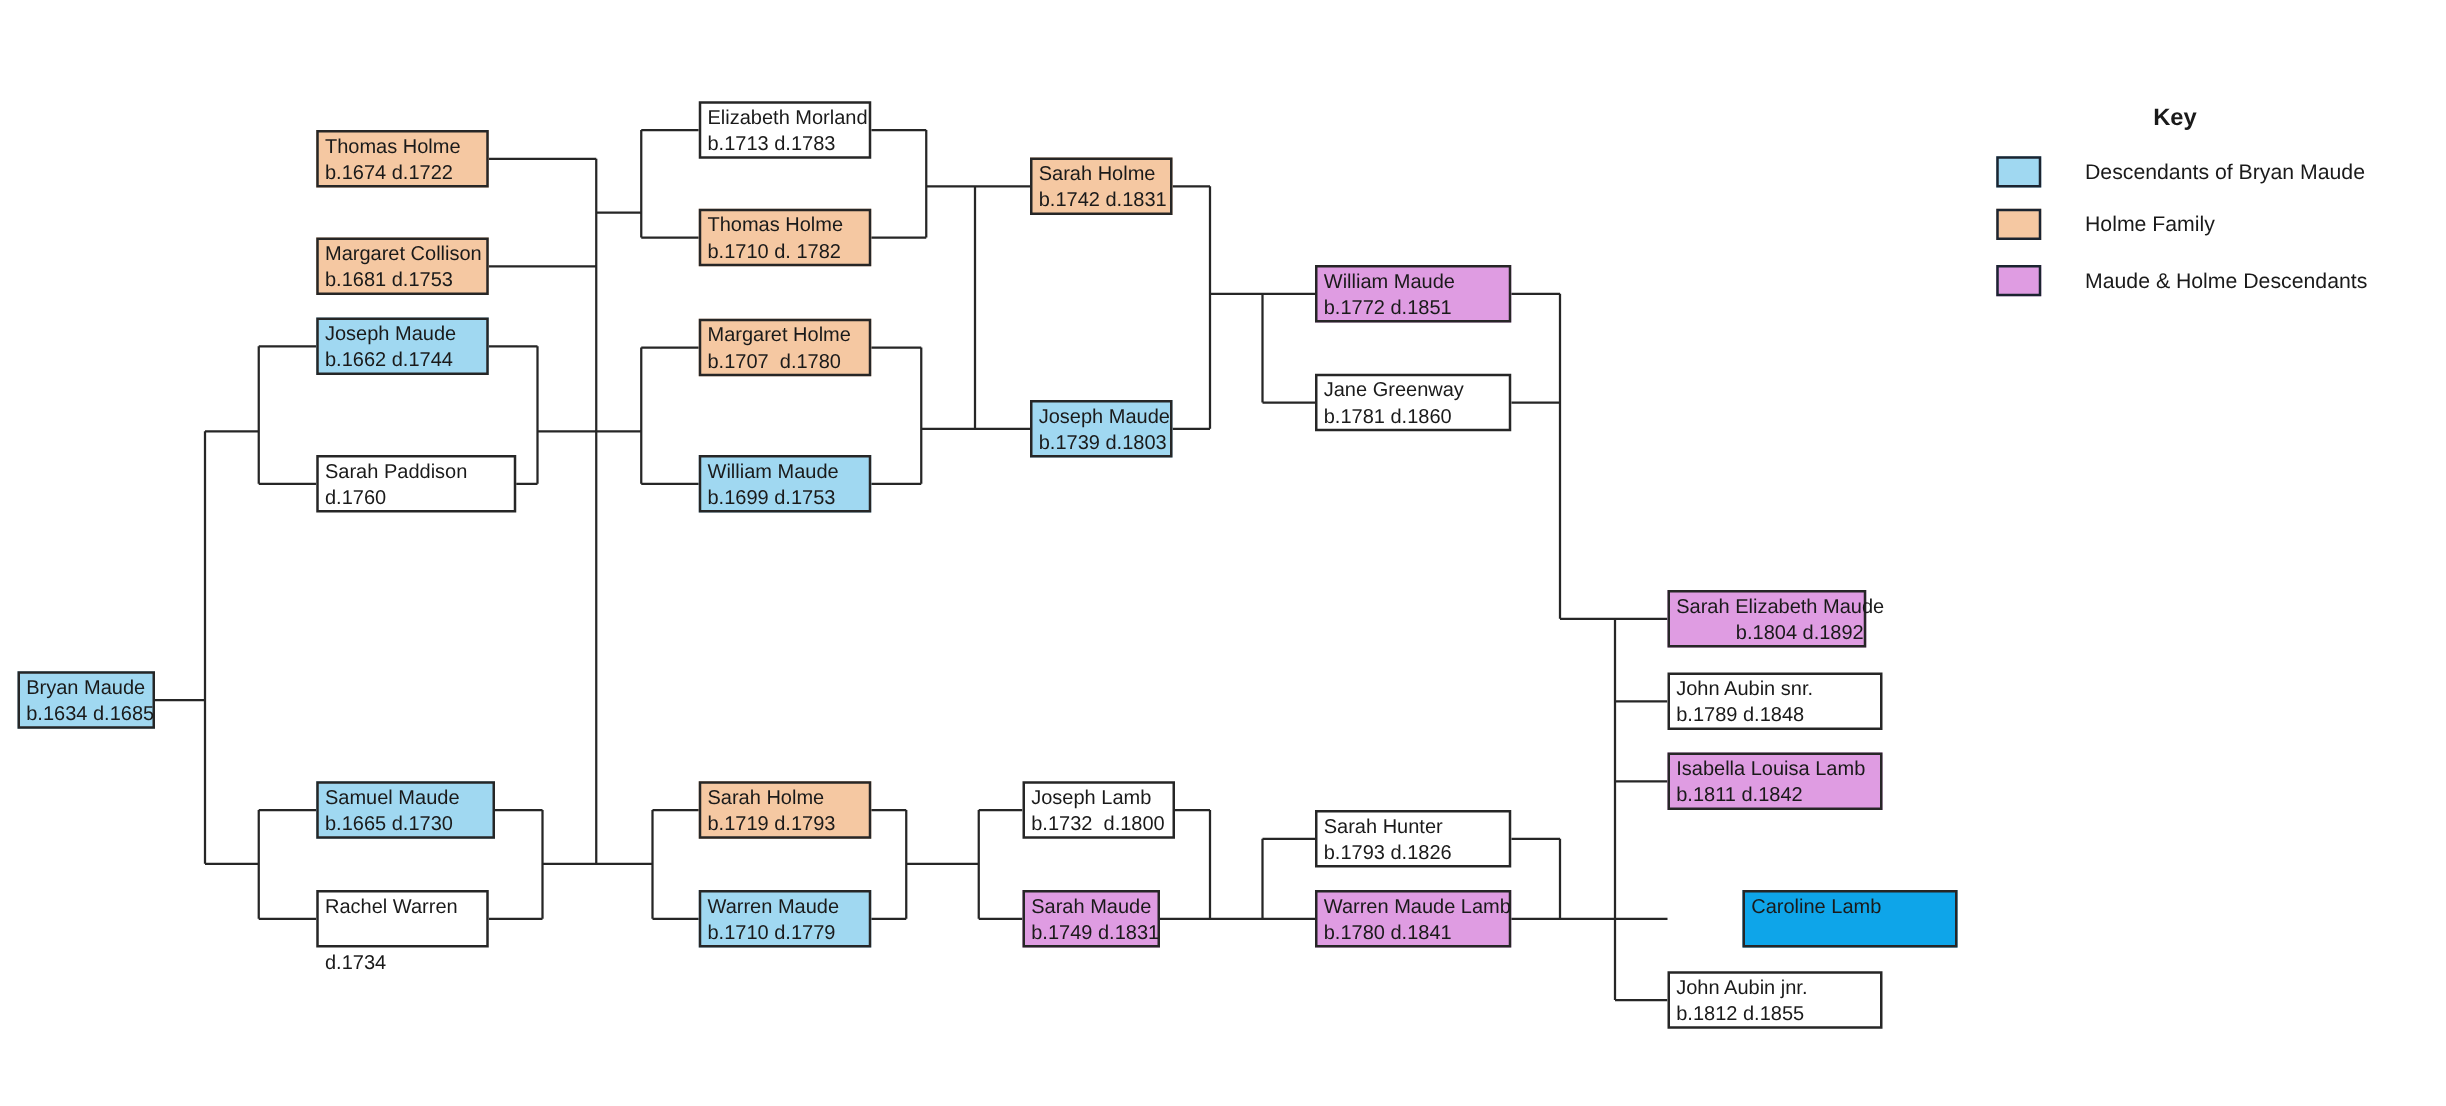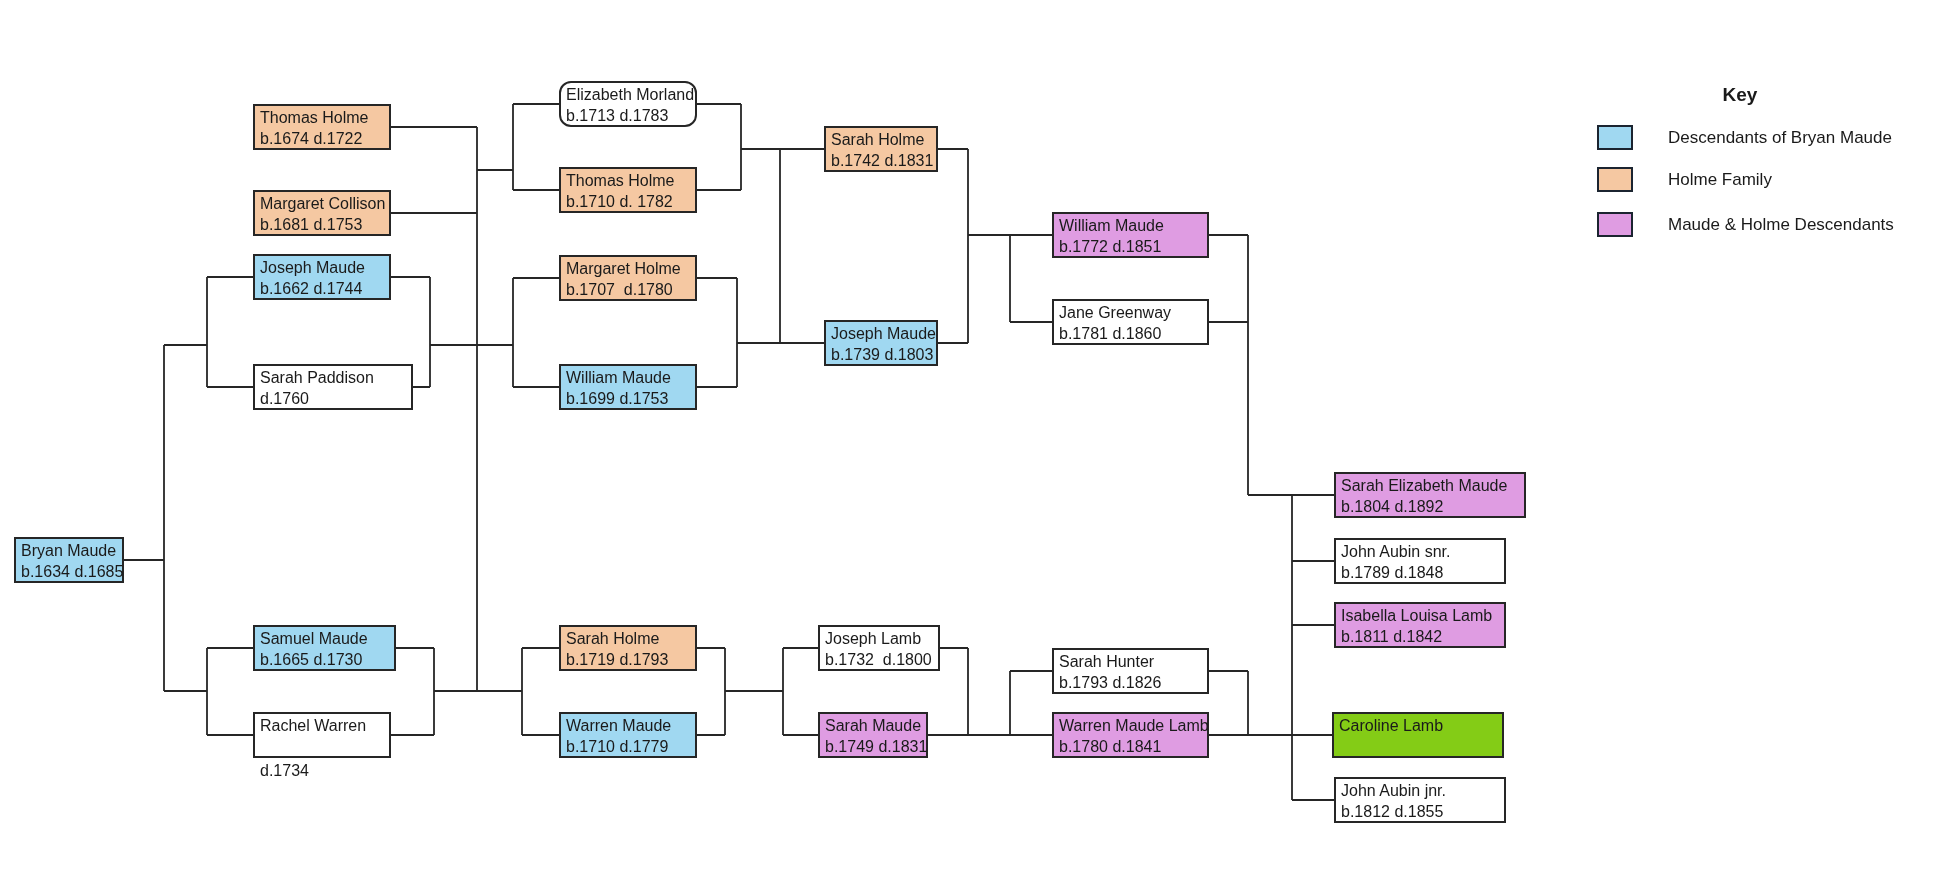--- a/index.html
+++ b/index.html
@@ -73,21 +73,21 @@
     <span class="pdates">d.1760</span>
   </div>
   <div class="pbox" style="left: 253px; top: 625px; width: 143px; background-color: rgb(160, 216, 241);">
     <span class="pname">Samuel Maude</span>
     <span class="pdates">b.1665 d.1730</span>
   </div>
   <div class="pbox" style="left: 253px; top: 712px; width: 138px; background-color: rgb(255, 255, 255); gap: 24px;">
     <span class="pname">Rachel Warren</span>
     <span class="pdates">d.1734</span>
   </div>
-  <div class="pbox" style="left: 559px; top: 81px; width: 138px; background-color: rgb(255, 255, 255); border-radius: 12px;">
+  <div class="pbox" style="left: 559px; top: 81px; width: 138px; background-color: rgb(255, 255, 255);">
     <span class="pname">Elizabeth Morland</span>
     <span class="pdates">b.1713 d.1783</span>
   </div>
   <div class="pbox" style="left: 559px; top: 167px; width: 138px; background-color: rgb(245, 200, 162);">
     <span class="pname">Thomas Holme</span>
     <span class="pdates">b.1710 d. 1782</span>
   </div>
   <div class="pbox" style="left: 559px; top: 255px; width: 138px; background-color: rgb(245, 200, 162);">
     <span class="pname">Margaret Holme</span>
     <span class="pdates">b.1707  d.1780</span>
@@ -129,33 +129,33 @@
     <span class="pdates">b.1781 d.1860</span>
   </div>
   <div class="pbox" style="left: 1052px; top: 648px; width: 157px; background-color: rgb(255, 255, 255);">
     <span class="pname">Sarah Hunter</span>
     <span class="pdates">b.1793 d.1826</span>
   </div>
   <div class="pbox" style="left: 1052px; top: 712px; width: 157px; background-color: rgb(223, 156, 226);">
     <span class="pname">Warren Maude Lamb</span>
     <span class="pdates">b.1780 d.1841</span>
   </div>
-  <div class="pbox" style="left: 1334px; top: 472px; width: 192px; background-color: rgb(223, 156, 226);">
+  <div class="pbox" style="left: 1334px; top: 472px; width: 159px; background-color: rgb(223, 156, 226); text-align: right;">
     <span class="pname">Sarah Elizabeth Maude</span>
     <span class="pdates">b.1804 d.1892</span>
   </div>
   <div class="pbox" style="left: 1334px; top: 538px; width: 172px; background-color: rgb(255, 255, 255);">
     <span class="pname">John Aubin snr.</span>
     <span class="pdates">b.1789 d.1848</span>
   </div>
   <div class="pbox" style="left: 1334px; top: 602px; width: 172px; background-color: rgb(223, 156, 226);">
     <span class="pname">Isabella Louisa Lamb</span>
     <span class="pdates">b.1811 d.1842</span>
   </div>
-  <div class="pbox" style="left: 1332px; top: 712px; width: 172px; background-color: #84cc16; gap: 48px;">
+  <div class="pbox" style="left: 1394px; top: 712px; width: 172px; background-color: #0ea5e9; gap: 48px;">
     <span class="pname">Caroline Lamb</span>
     <span class="pdates">b.1822 d.1887</span>
   </div>
   <div class="pbox" style="left: 1334px; top: 777px; width: 172px; background-color: rgb(255, 255, 255);">
     <span class="pname">John Aubin jnr.</span>
     <span class="pdates">b.1812 d.1855</span>
   </div>
 
   <div class="legend">
     <div class="legend-title">Key</div>

